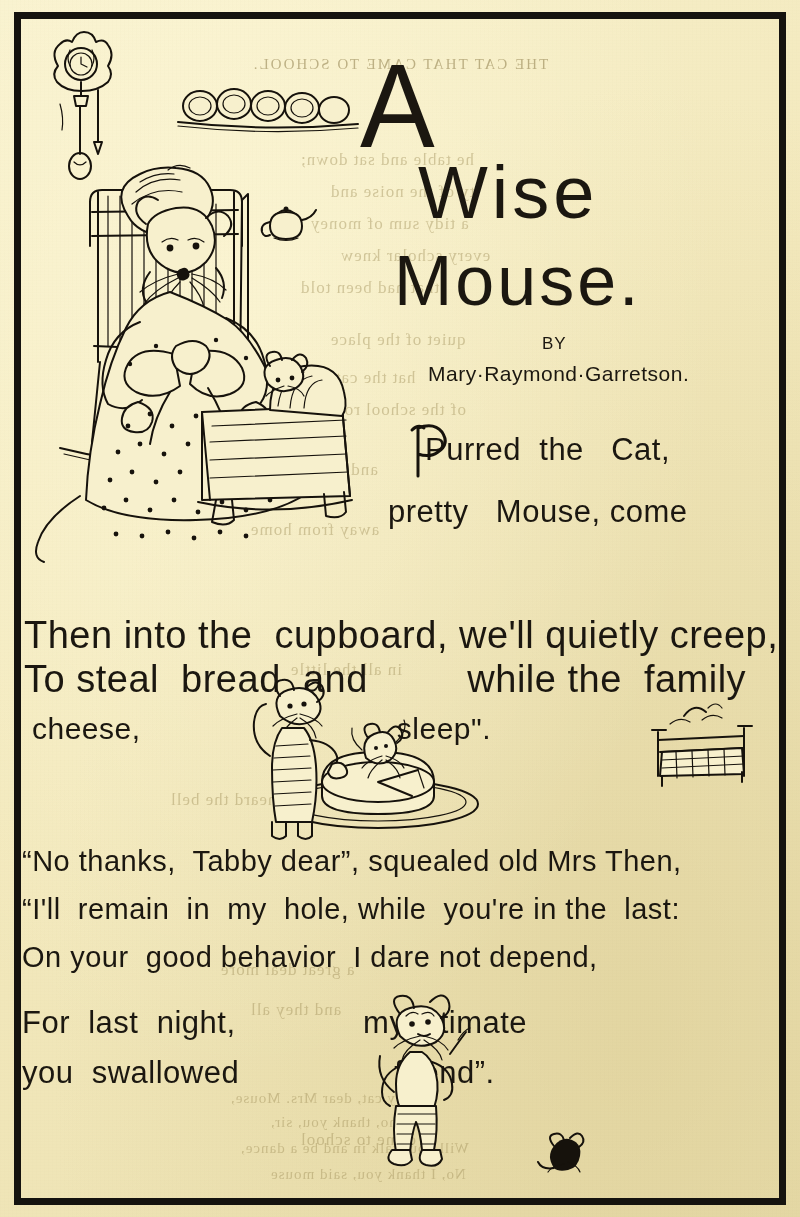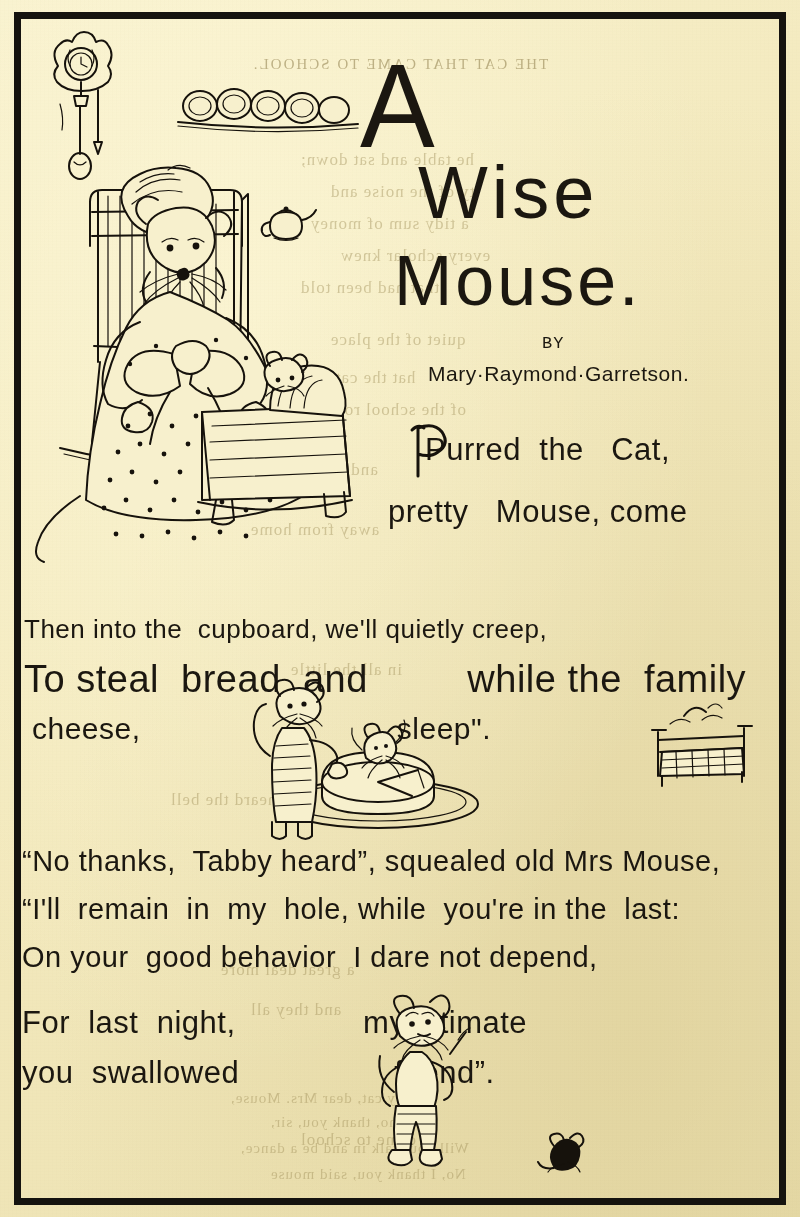--- a/index.html
+++ b/index.html
@@ -118,21 +118,21 @@
     font-size: 70px;
     line-height: 0.9;
     font-family: "Liberation Sans", sans-serif;
     letter-spacing: 3px;
   }
   .t-by {
     position: absolute;
     left: 190px;
     top: 272px;
     font-size: 17px;
-    font-family: Liberation Mono, monospace;
+    font-family: Liberation Sans, sans-serif;
     font-variant: small-caps;
     letter-spacing: 1px;
   }
   .t-author {
     position: absolute;
     left: 76px;
     top: 300px;
     font-size: 21px;
     font-family: "Liberation Sans", sans-serif;
     letter-spacing: 0.5px;
@@ -343,21 +343,21 @@
     <div class="title-block">
       <div class="t-a">A</div>
       <div class="t-wise">Wise</div>
       <div class="t-mouse">Mouse.</div>
       <div class="t-by">BY</div>
       <div class="t-author">Mary·Raymond·Garretson.</div>
     </div>
 
     <div class="verse" style="left:425px; top:432px; font-size:31px;">Purred  the   Cat,</div>
     <div class="verse" style="left:388px; top:494px; font-size:31px;">pretty   Mouse, come</div>
-    <div class="verse" style="left:24px; top:614px; font-size:26px;">Then into the  cupboard, we'll quietly creep,</div>
+    <div class="verse" style="left:24px; top:614px; font-size:38px;">Then into the  cupboard, we'll quietly creep,</div>
     <div class="verse" style="left:24px; top:658px; font-size:38px;">To steal  bread  and         while the  family</div>
     <div class="verse" style="left:32px; top:712px; font-size:30px;">cheese,                             sleep".</div>
 
     <div class="illus" style="left:404px; top:418px;">
       <svg width="50" height="64" viewBox="0 0 50 64">
         <path class="ink" style="stroke-width:3" d="M14 58 l0 -48 q16 -6 24 4 q8 12 -4 20 q-8 6 -20 2"></path>
         <path class="ink" style="stroke-width:3" d="M8 12 q6 -6 12 -2"></path>
       </svg>
     </div>
 
@@ -407,21 +407,21 @@
         <path class="ink paperfill" d="M14 52 l80 -4 l2 26 l-84 2z"></path>
         <path class="ink-thin" d="M14 60 l82 -4 M14 68 l82 -4"></path>
         <path class="ink-thin" d="M28 52 l1 26 M44 51 l1 26 M60 50 l1 26 M76 49 l1 26"></path>
         <path class="ink" d="M14 76 l0 10 M94 72 l0 10"></path>
         <path class="ink-thin" d="M22 24 q10 -8 20 -2 M54 20 q10 -8 20 -2"></path>
         <path class="ink" d="M36 16 q10 -14 22 -4"></path>
         <path class="ink-thin" d="M60 8 q8 -8 14 0"></path>
       </svg>
     </div>
 
-    <div class="verse" style="left:22px; top:845px; font-size:29px;">“No thanks,  Tabby heard”, squealed old Mrs Mouse,</div>
+    <div class="verse" style="left:22px; top:845px; font-size:29px;">“No thanks,  Tabby dear”, squealed old Mrs Then,</div>
     <div class="verse" style="left:22px; top:893px; font-size:29px;">“I'll  remain  in  my  hole, while  you're in the  last:</div>
     <div class="verse" style="left:22px; top:941px; font-size:29px;">On your  good behavior  I dare not depend,</div>
     <div class="verse" style="left:22px; top:1005px; font-size:31px;">For  last  night,              my intimate</div>
     <div class="verse" style="left:22px; top:1055px; font-size:31px;">you  swallowed                 friend”.</div>
 
     <div class="illus" style="left:366px; top:996px;">
       <svg width="130" height="180" viewBox="0 0 130 180">
 
         <path class="ink paperfill" d="M34 40 q-10 -22 10 -28 q20 -6 30 8 q10 16 -4 26 q-20 10 -36 -6z"></path>
         <path class="ink" d="M34 18 q-12 -16 0 -18 q12 -2 14 12"></path>

